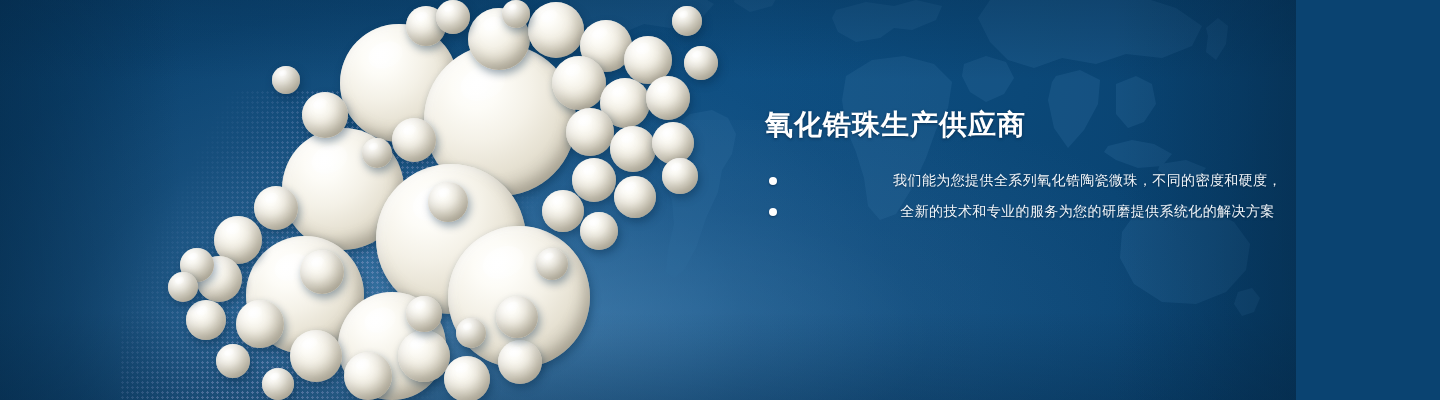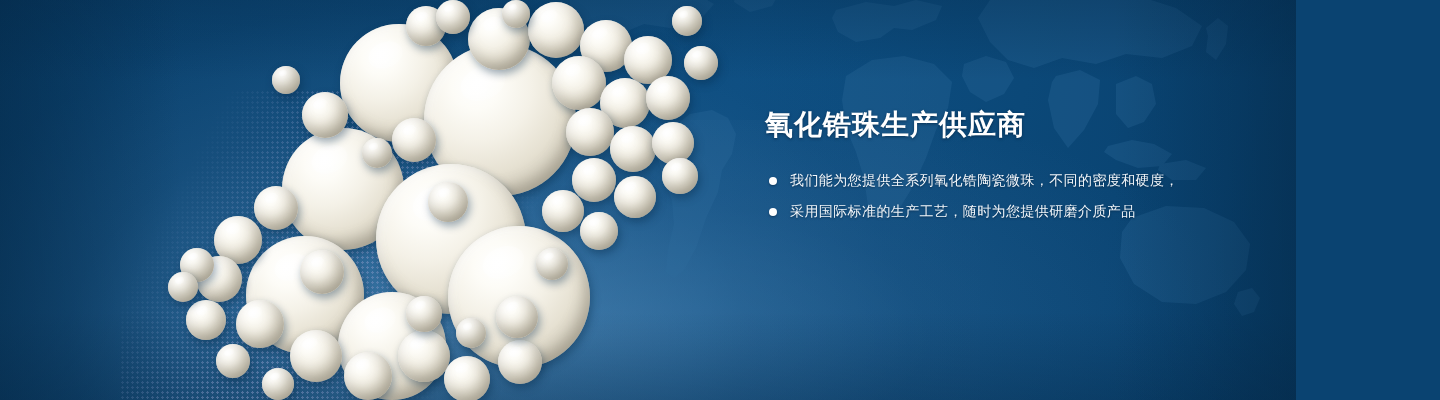--- a/index.html
+++ b/index.html
@@ -139,20 +139,21 @@
     letter-spacing: 1px;
     line-height: 1.2;
     margin: 0 0 26px 0;
     text-shadow: 0 1px 3px rgba(2,30,58,0.65);
     white-space: nowrap;
   }
   .bullets {
     list-style: none;
     margin: 0;
     padding: 0;
+    text-align: center;
   }
   .bullet {
     position: relative;
     padding-left: 25px;
     margin-bottom: 6px;
     font-size: 14px;
     line-height: 25px;
     color: #f2f6fa;
     letter-spacing: 0.4px;
     text-shadow: 0 1px 2px rgba(2,28,54,0.6);
@@ -279,22 +280,22 @@
   <div class="copy">
     <h1 class="headline">氧化锆珠生产供应商</h1>
 
     <ul class="bullets">
 
       <li class="bullet">
         <span class="dot"></span>
         <span class="bullet-line">我们能为您提供全系列氧化锆陶瓷微珠，不同的密度和硬度，</span>
       </li>
 
-
       <li class="bullet">
         <span class="dot"></span>
-        <span class="bullet-line">采用国际标准的生产工艺，随时为您提供研磨介质产品</span>
+        <span class="bullet-line">全新的技术和专业的服务为您的研磨提供系统化的解决方案</span>
       </li>
+
 
     </ul>
   </div>
 
 </div>
 
 </body></html>

